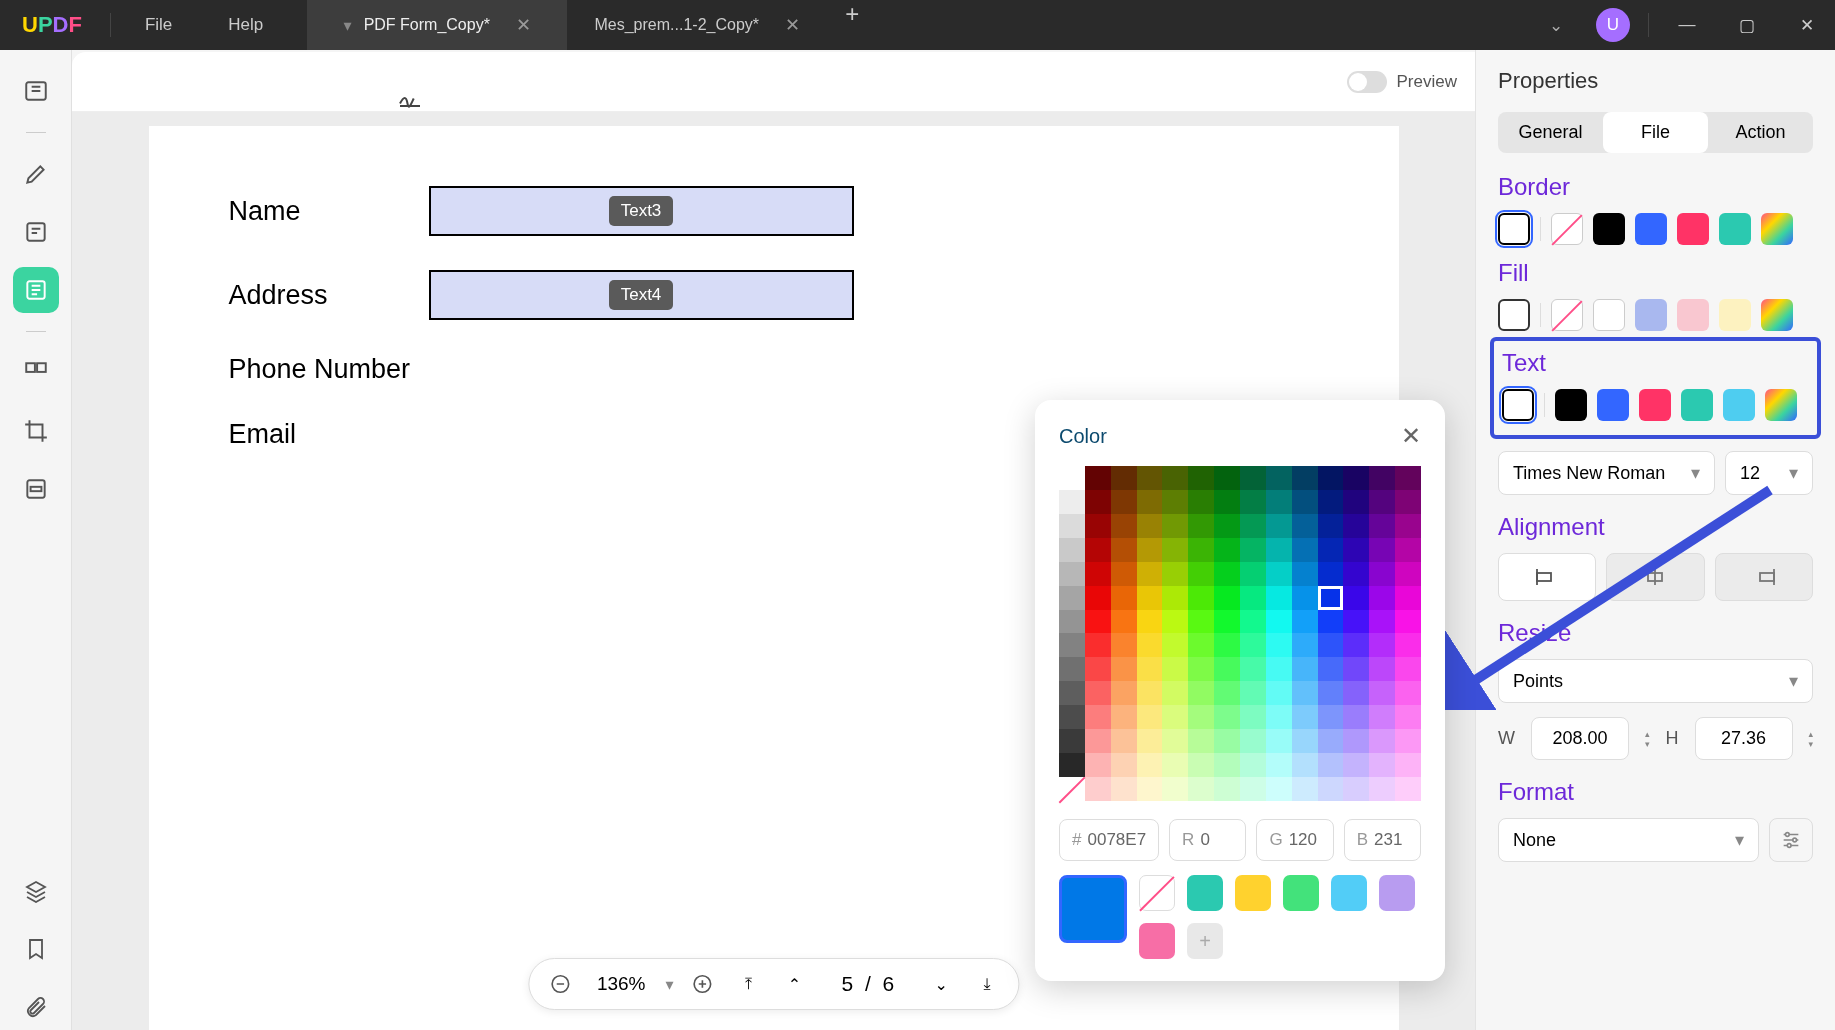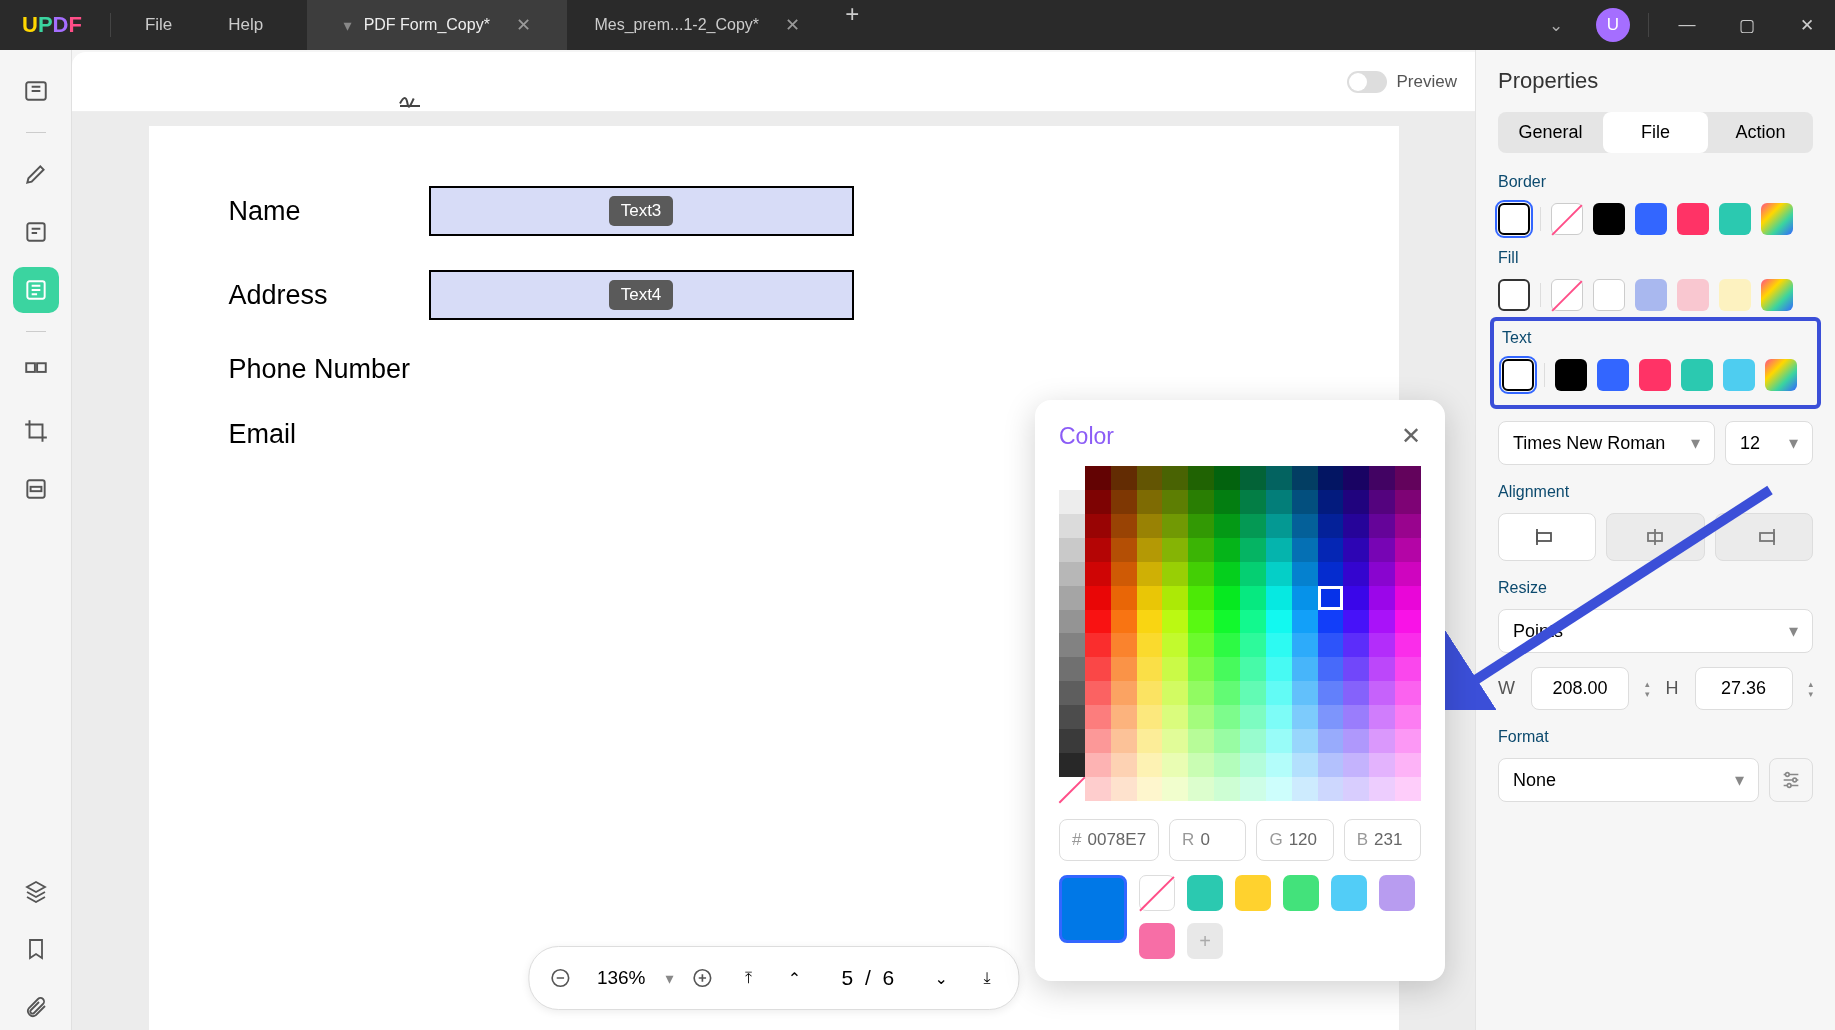--- a/index.html
+++ b/index.html
@@ -42,29 +42,29 @@
   .page { width: 1250px; background: #fff; padding: 60px 80px; position: relative; }
   .form-row { display: flex; align-items: center; margin-bottom: 34px; }
   .form-label { width: 200px; font-size: 27px; }
   .form-field { width: 425px; height: 50px; border: 2px solid #000; background: #d7dcf7; display: flex; align-items: center; justify-content: center; position: relative; }
   .field-badge { background: #5a5a5a; color: #fff; padding: 5px 12px; border-radius: 5px; font-size: 17px; }
   .field-badge.active { background: #a56eff; }
   .selected-wrap { position: relative; }
   .sel-border { position: absolute; inset: -12px; border: 2px dashed #a56eff; pointer-events: none; }
   .sel-handle { position: absolute; width: 10px; height: 10px; background: #a56eff; }
   
-  .bottom-bar { position: absolute; bottom: 20px; left: 50%; transform: translateX(-50%); background: #fff; border: 1px solid #ddd; border-radius: 30px; height: 64px; display: flex; align-items: center; padding: 0 14px; gap: 12px; box-shadow: 0 2px 8px rgba(0,0,0,0.08); }
+  .bottom-bar { position: absolute; bottom: 20px; left: 50%; transform: translateX(-50%); background: #fff; border: 1px solid #ddd; border-radius: 30px; height: 52px; display: flex; align-items: center; padding: 0 14px; gap: 12px; box-shadow: 0 2px 8px rgba(0,0,0,0.08); }
   .bb-btn { width: 34px; height: 34px; display: flex; align-items: center; justify-content: center; cursor: pointer; }
   .zoom-txt { font-size: 19px; padding: 0 8px; }
   .page-num { font-size: 21px; padding: 0 18px; }
   
   
   .color-popup { position: absolute; top: 400px; left: 1035px; width: 410px; background: #fff; border-radius: 16px; box-shadow: 0 8px 32px rgba(0,0,0,0.18); padding: 22px 24px; z-index: 50; }
   .cp-header { display: flex; justify-content: space-between; align-items: center; margin-bottom: 16px; }
-  .cp-title { font-size: 23px; color: #8b5cf6; text-align: center; }
+  .cp-title { font-size: 20px; color: #0c4a6e; text-align: center; }
   .cp-close { font-size: 24px; cursor: pointer; color: #666; }
   .cp-grid { width: 100%; height: 335px; display: flex; margin-bottom: 18px; }
   .cp-col { flex: 1; display: flex; flex-direction: column; }
   .cp-cell { flex: 1; }
   .cp-cell.sel { outline: 2px solid #fff; outline-offset: -2px; box-shadow: inset 0 0 0 3px #fff; }
   .cp-inputs { display: flex; gap: 10px; margin-bottom: 14px; }
   .cp-input { flex: 1; border: 1px solid #ddd; border-radius: 8px; padding: 10px 12px; font-size: 17px; color: #666; }
   .cp-input .lab { color: #999; margin-right: 6px; }
   .cp-swatches { display: flex; gap: 12px; flex-wrap: wrap; align-items: flex-start; }
   .cp-big { width: 68px; height: 68px; border-radius: 8px; border: 3px solid #3366ff; background: #0078e7; }
@@ -73,21 +73,21 @@
   .cp-sw.none { background: #fff; border: 1px solid #ddd; position: relative; }
   .cp-sw.none::after { content: ""; position: absolute; width: 140%; height: 2px; background: #ff4e88; top: 50%; left: -20%; transform: rotate(-45deg); }
   .cp-sw.add { background: #e8e8e8; display:flex; align-items:center; justify-content:center; color:#aaa; font-size:20px; }
   
   
   .props { width: 360px; background: #f6f6f6; border-left: 1px solid #e3e3e3; padding: 18px 22px; overflow-y: auto; }
   .props-title { font-size: 22px; color: #333; margin-bottom: 18px; }
   .prop-tabs { display: flex; background: #e5e5e5; border-radius: 8px; margin-bottom: 20px; }
   .prop-tab { flex: 1; text-align: center; padding: 10px 0; font-size: 18px; cursor: pointer; border-radius: 8px; }
   .prop-tab.active { background: #fff; }
-  .prop-section { font-size: 16px; color: #0c4a6e; margin: 10px 0 12px; }
+  .prop-section { font-size: 24px; color: #6d28d9; margin: 10px 0 12px; }
   .swatch-row { display: flex; gap: 10px; margin-bottom: 14px; align-items: center; }
   .sw { width: 32px; height: 32px; border-radius: 6px; cursor: pointer; }
   .sw.outline { border: 2px solid #333; background: #fff; }
   .sw.sel { outline: 2px solid #3366ff; outline-offset: 1px; }
   .sw.none-sw { border: 1px solid #ccc; background: #fff; position: relative; }
   .sw.none-sw::after { content:""; position:absolute; width:140%; height:2px; background:#ff4e88; top:50%; left:-20%; transform:rotate(-45deg); }
   .sw.grad { background: linear-gradient(135deg, #ff4e88, #ffd700, #3bd4a0, #3366ff); }
   .sw-sep { width: 1px; height: 24px; background: #ddd; }
   .highlight-box { border: 4px solid #3b4fd8; border-radius: 6px; padding: 8px 8px 10px; margin: -8px -8px 12px; position: relative; }
   .font-row { display: flex; gap: 10px; margin-bottom: 18px; }

